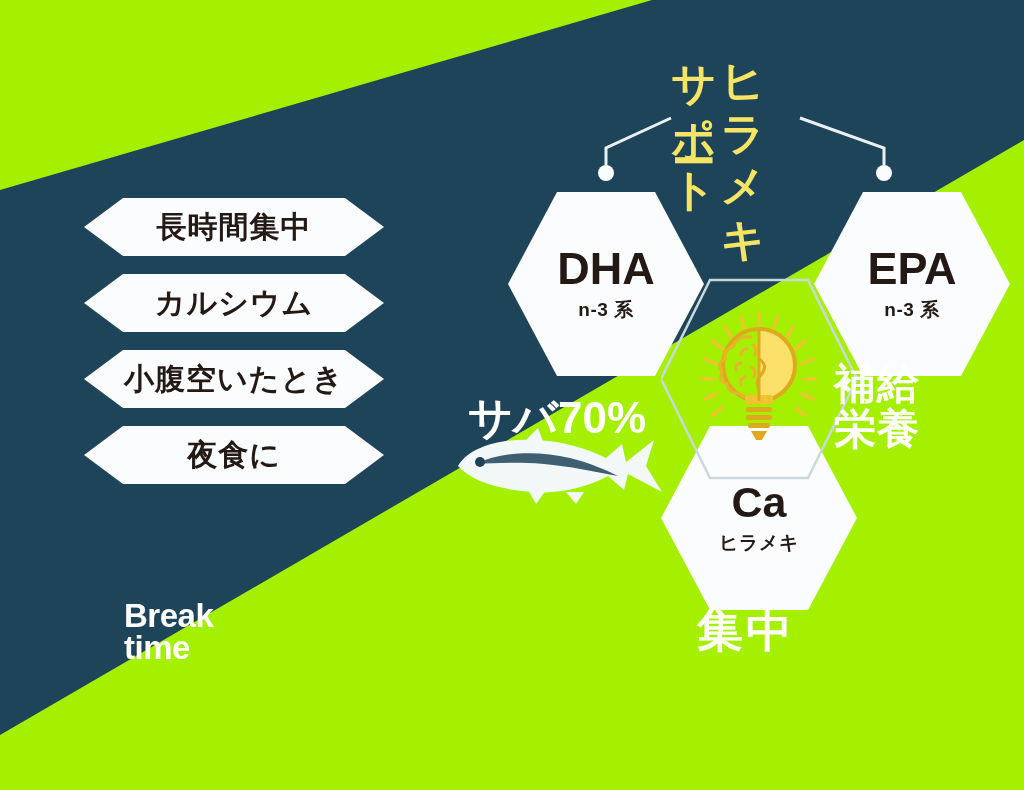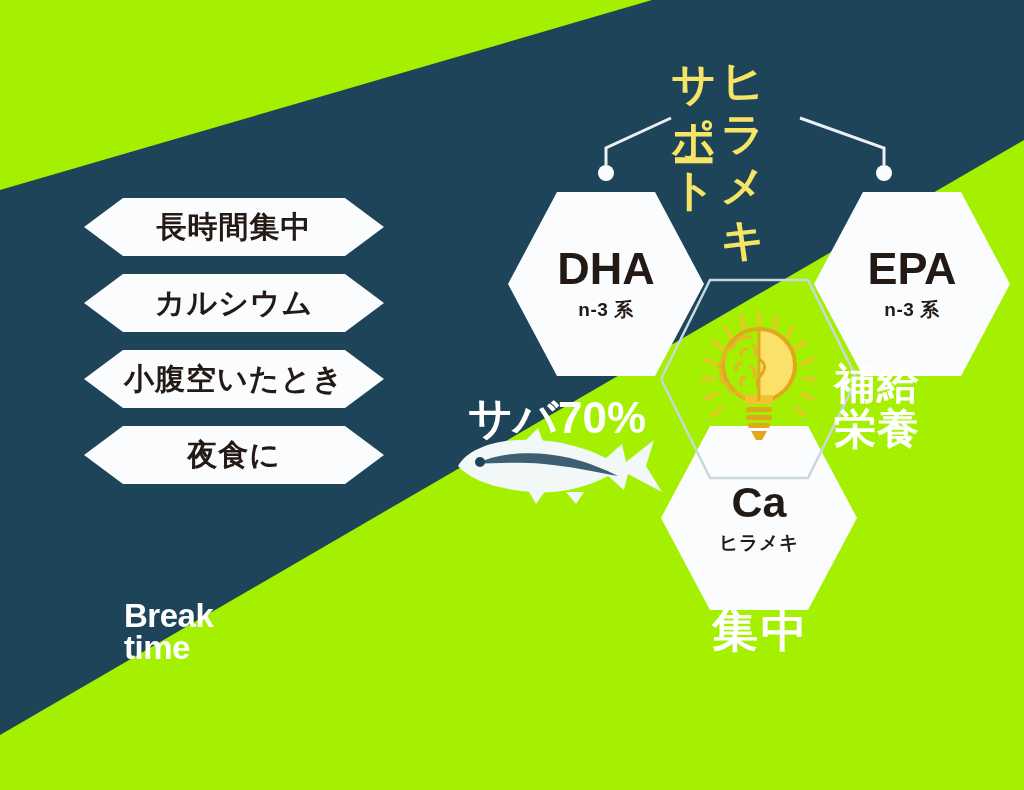--- a/index.html
+++ b/index.html
@@ -76,21 +76,21 @@
     white-space:nowrap;
     margin-top:15px;
   }
   .eiyou{
     position:absolute;left:834px;top:362px;
     color:#FFFFFF;font-size:42px;font-weight:bold;line-height:1.06;
     letter-spacing:1px;
   }
   .shuchu{
     position:absolute;left:697px;top:600px;
-    color:#FFFFFF;font-size:46px;font-weight:bold;letter-spacing:3px;margin-left:15px;
+    color:#FFFFFF;font-size:46px;font-weight:bold;letter-spacing:3px;
   }
   .fish{position:absolute;left:440px;top:418px;width:240px;height:90px;}
   .connectors{position:absolute;left:0;top:0;width:1024px;height:790px;}
 </style>
 </head>
 <body>
 
 <div id="stage">
 
   <svg class="bg-layer" viewBox="0 0 1024 790" preserveAspectRatio="none">

